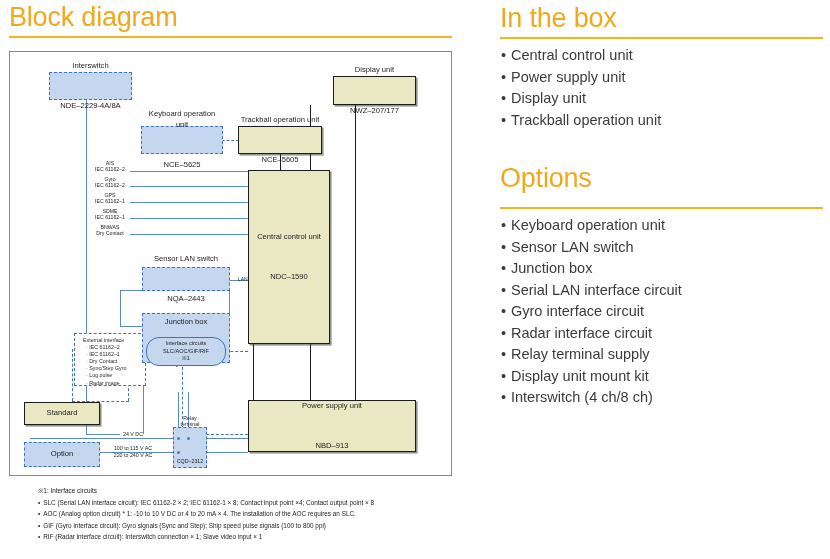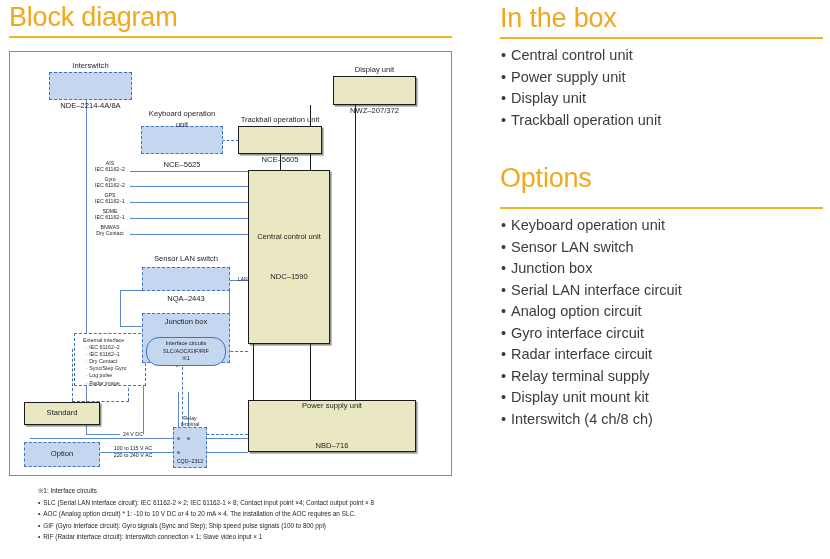--- a/index.html
+++ b/index.html
@@ -229,26 +229,26 @@
     <div class="ln v-opt" style="left:168px; top:340px; height:46px;"></div>
     <div class="ln v-opt" style="left:178px; top:340px; height:46px;"></div>
 
     <div class="ln h-opt" style="left:20px; top:386px; width:143px;"></div>
     <div class="ln h-opt" style="left:196px; top:386px; width:42px;"></div>
     <div class="ln h-opt" style="left:20px; top:400px; width:143px;"></div>
     <div class="ln h-opt" style="left:196px; top:400px; width:42px;"></div>
 
     <div class="blk opt" style="left:39px; top:20px; width:83px; height:28px;">
       <span class="l1">Interswitch</span>
-      <span class="l2">NDE–2214-4A/8A</span>
+      <span class="l2">NDE–2229-4A/8A</span>
     </div>
 
     <div class="blk std" style="left:323px; top:24px; width:83px; height:29px;">
       <span class="l1">Display unit</span>
-      <span class="l2">NWZ–207/372</span>
+      <span class="l2">NWZ–207/177</span>
     </div>
 
     <div class="blk opt" style="left:131px; top:74px; width:82px; height:28px;">
       <span class="l1">Keyboard operation unit</span>
       <span class="l2">NCE–5625</span>
     </div>
 
     <div class="blk std" style="left:228px; top:74px; width:84px; height:28px;">
       <span class="l1">Trackball operation unit</span>
       <span class="l2">NCE–5605</span>
@@ -272,21 +272,21 @@
     </div>
 
     <div id="iface-circuits" style="left:136px; top:285px; width:80px; height:29px;">
       <span>Interface circuits</span>
       <span>SLC/AOC/GIF/RIF</span>
       <span>※1</span>
     </div>
 
     <div class="blk std" style="left:238px; top:348px; width:168px; height:52px;">
       <span class="l1">Power supply unit</span>
-      <span class="l2">NBD–716</span>
+      <span class="l2">NBD–913</span>
     </div>
 
     <div class="blk opt" style="left:163px; top:375px; width:34px; height:41px; justify-content:flex-end; padding-bottom:2px; font-size:5.3px; line-height:6.8px;">
       <span class="l1">Relay terminal</span>
       <span class="l2">CQD–2312</span>
     </div>
     <div class="term-dot" style="left:166.5px; top:384.5px;"></div>
     <div class="term-dot" style="left:176.5px; top:384.5px;"></div>
     <div class="term-dot" style="left:166.5px; top:398.5px;"></div>
 
@@ -355,21 +355,20 @@
   </ul>
 
   <div class="sec-title" style="left:500px; top:163px;">Options</div>
   <div class="sec-rule" style="left:500px; top:207px; width:323px;"></div>
 
   <ul class="blist" style="left:500px; top:215px;">
     <li>Keyboard operation unit</li>
     <li>Sensor LAN switch</li>
     <li>Junction box</li>
     <li>Serial LAN interface circuit</li>
-    <li>Analog option circuit</li>
     <li>Gyro interface circuit</li>
     <li>Radar interface circuit</li>
     <li>Relay terminal supply</li>
     <li>Display unit mount kit</li>
     <li>Interswitch (4 ch/8 ch)</li>
   </ul>
 
 </div>
 
 </body></html>

